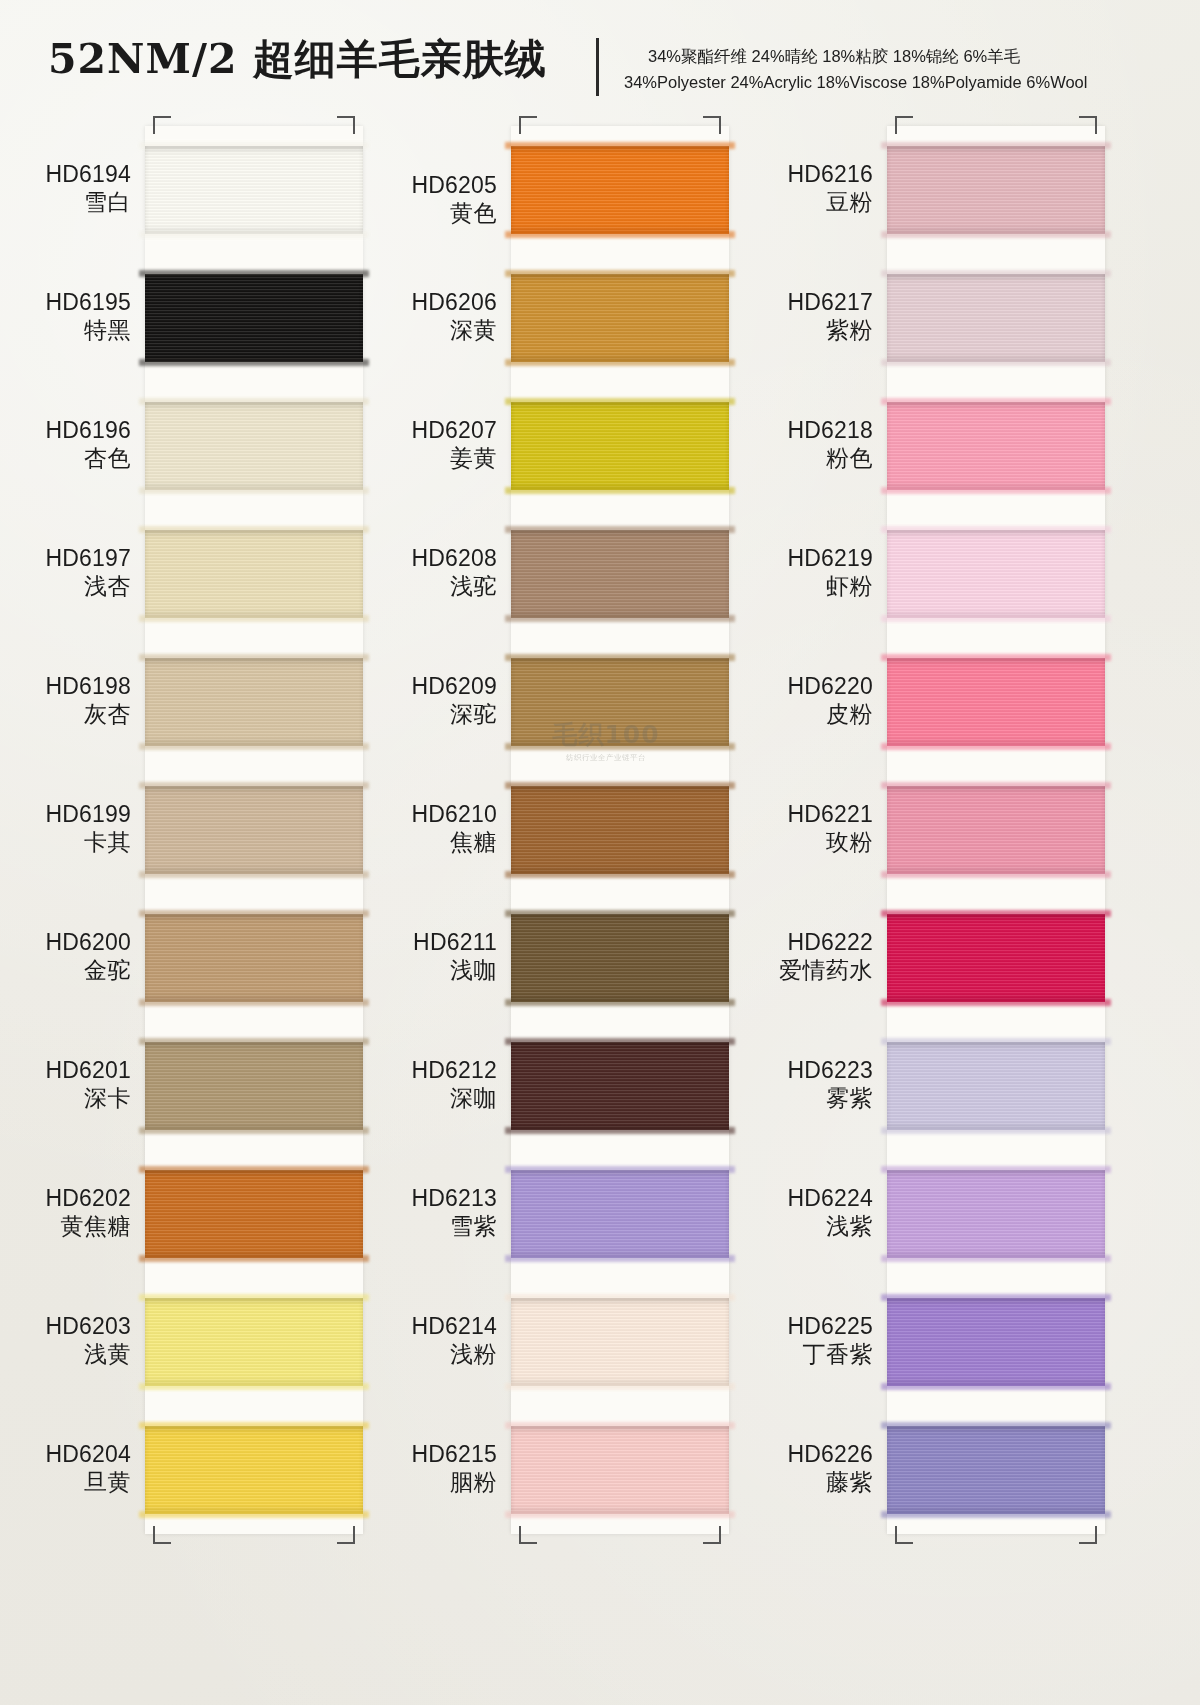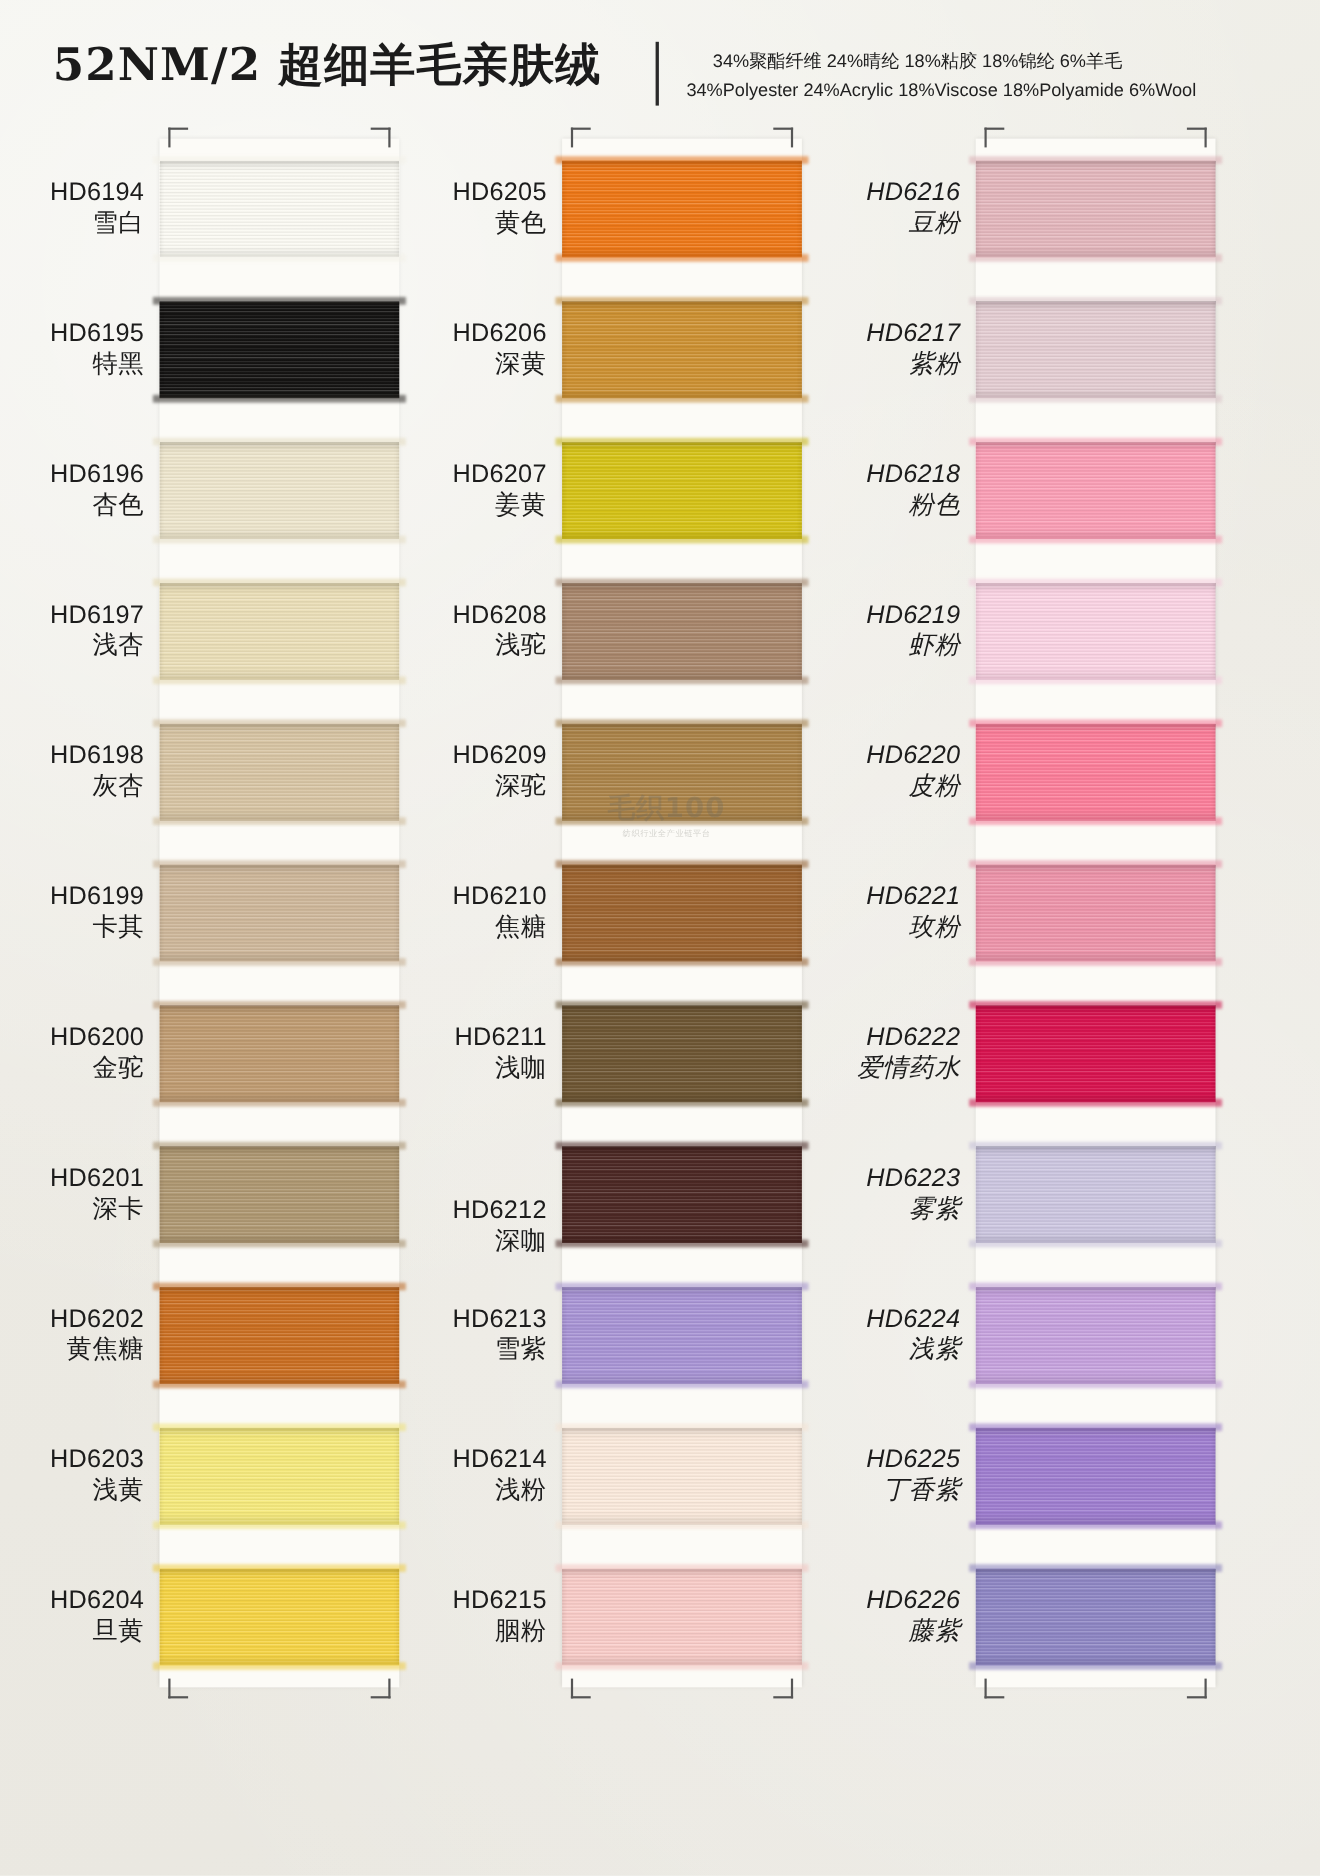--- a/index.html
+++ b/index.html
@@ -89,21 +89,21 @@
     position:absolute;
     text-align:right;
     color:#1c1c1c;
     line-height:1.22;
     white-space:nowrap;
   }
   .label .code{font-size:23px;letter-spacing:.2px;}
   .label .name{font-size:23px;letter-spacing:.5px;}
   .col-0 .label{right:232px;width:210px;}
   .col-1 .label{right:232px;width:210px;}
-  .col-2 .label{right:232px;width:210px;font-style:italic;}
+  .col-2 .label{right:232px;width:210px;}
 
   
   .watermark{
     position:absolute;left:536px;top:718px;width:140px;
     text-align:center;opacity:.28;pointer-events:none;
     color:#6a6a62;
   }
   .watermark .wm-main{
     font-size:25px;font-weight:700;letter-spacing:1px;
     font-family:"DejaVu Sans","Liberation Sans",sans-serif;
@@ -258,21 +258,21 @@
       <div class="mark tl"></div>
       <div class="mark tr"></div>
       <div class="mark bl"></div>
       <div class="mark br"></div>
       <div class="slot">
         <div class="swatch" style="background: rgb(238, 119, 22);">
           <div class="fuzz-t" style="background: rgb(224, 109, 20);"></div>
           <div class="yarn"></div>
           <div class="fuzz-b" style="background: rgb(224, 109, 20);"></div>
         </div>
-        <div class="label" style="top: 34px;">
+        <div class="label" style="top: 45px;">
           <div class="code">HD6205</div>
           <div class="name">黄色</div>
         </div>
       </div>
       <div class="slot">
         <div class="swatch" style="background: rgb(205, 145, 50);">
           <div class="fuzz-t" style="background: rgb(192, 135, 46);"></div>
           <div class="yarn"></div>
           <div class="fuzz-b" style="background: rgb(192, 135, 46);"></div>
         </div>
@@ -335,21 +335,21 @@
           <div class="code">HD6211</div>
           <div class="name">浅咖</div>
         </div>
       </div>
       <div class="slot">
         <div class="swatch" style="background: rgb(76, 40, 36);">
           <div class="fuzz-t" style="background: rgb(69, 36, 33);"></div>
           <div class="yarn"></div>
           <div class="fuzz-b" style="background: rgb(69, 36, 33);"></div>
         </div>
-        <div class="label" style="top: 34px; margin-top: 29px;">
+        <div class="label" style="top: 34px;">
           <div class="code">HD6212</div>
           <div class="name">深咖</div>
         </div>
       </div>
       <div class="slot">
         <div class="swatch" style="background: rgb(168, 148, 213);">
           <div class="fuzz-t" style="background: rgb(158, 140, 203);"></div>
           <div class="yarn"></div>
           <div class="fuzz-b" style="background: rgb(158, 140, 203);"></div>
         </div>

